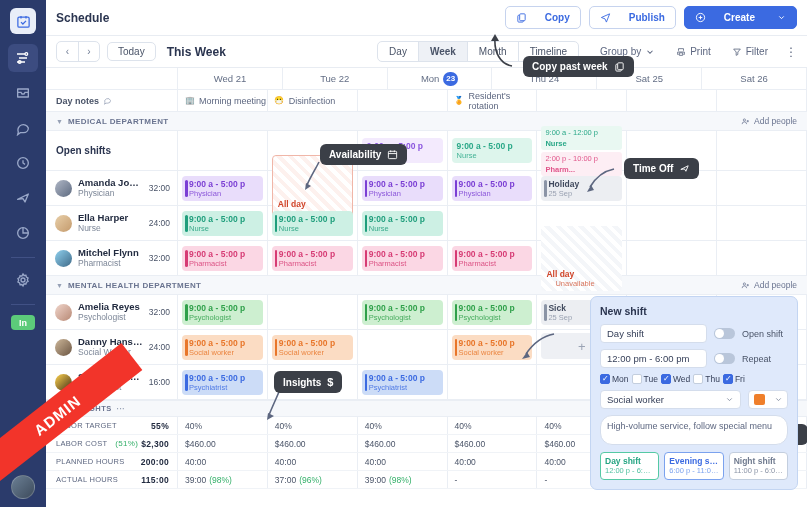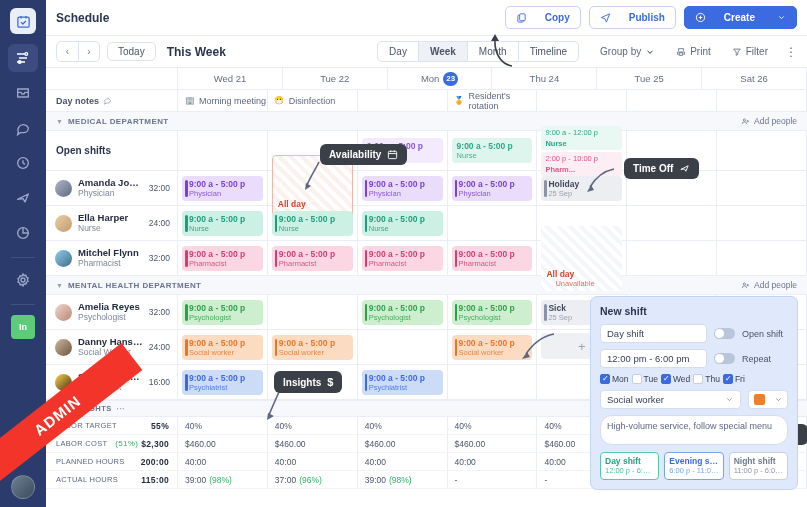--- a/index.html
+++ b/index.html
@@ -34,21 +34,21 @@
   .rail-ico {
     width: 30px; height: 28px; margin-bottom: 7px;
     display: flex; align-items: center; justify-content: center;
     border-radius: 6px;
     color: #9aa8c9;
   }
   .rail-ico.active { background: #3c4c80; color: #ffffff; }
   .rail-ico svg { width: 16px; height: 16px; display:block; }
   .rail-sep { width: 24px; height: 1px; background: #415185; margin: 3px 0 8px; }
   .rail-badge {
-    width: 24px; height: 24px; border-radius: 4px;
+    width: 24px; height: 15px; border-radius: 4px;
     background: #5ccb7a; color: #fff;
     font-size: 9px; font-weight: bold;
     display: flex; align-items: center; justify-content: center;
     margin-top: 2px;
   }
   .rail-avatar {
     position: absolute; bottom: 8px; left: 11px;
     width: 24px; height: 24px; border-radius: 50%;
     background: linear-gradient(135deg,#6b7f94,#3d4b5c);
     border: 1px solid #ffffff33;
@@ -432,21 +432,21 @@
           <span>Tue 22</span>
         </div>
       <div class="daycol">
         <span>Mon</span>
         <span class="daybadge">23</span>
       </div>
       <div class="daycol">
           <span>Thu 24</span>
         </div>
       <div class="daycol">
-          <span>Tue 25</span>
+          <span>Sat 25</span>
         </div>
       <div class="daycol">
           <span>Sat 26</span>
         </div>
     </div>
 
     <div class="row notes-row">
       <div class="col-head">
         <span>Day notes</span>
         <svg viewBox="0 0 24 24" fill="none" stroke="#96a0b5" stroke-width="2" width="9" height="9">
@@ -962,20 +962,27 @@
   </svg>
   <svg class="arrow" style="left:255px;top:385px;width:34px;height:36px" viewBox="0 0 34 36">
     <path d="M26 2 C 22 12, 18 20, 14 30" stroke="#5d6780" stroke-width="1.6" fill="none"></path>
     <path d="M12 35 l7 -4 l-6 -3 z" fill="#5d6780"></path>
   </svg>
   <svg class="arrow" style="left:512px;top:330px;width:46px;height:34px" viewBox="0 0 46 34">
     <path d="M42 4 C 32 6, 22 12, 14 24" stroke="#5d6780" stroke-width="1.6" fill="none"></path>
     <path d="M10 29 l8 -2 l-3 -5 z" fill="#5d6780"></path>
   </svg>
 
+  <div class="tip" style="left:523px;top:56px">
+    <span>Copy past week</span>
+    <svg viewBox="0 0 24 24" fill="none" stroke="#fff" stroke-width="2">
+      <rect x="8" y="4" width="12" height="15" rx="2"></rect>
+        <path d="M16 19v1a2 2 0 0 1-2 2H6a2 2 0 0 1-2-2V9a2 2 0 0 1 2-2h1"></path>
+    </svg>
+  </div>
 
   <div class="tip" style="left:320px;top:144px">
     <span>Availability</span>
     <svg viewBox="0 0 24 24" fill="none" stroke="#fff" stroke-width="2">
       <rect x="3" y="5" width="18" height="16" rx="2"></rect>
         <path d="M8 3v4M16 3v4M3 10h18"></path>
     </svg>
   </div>
 
   <div class="tip" style="left:624px;top:158px">

